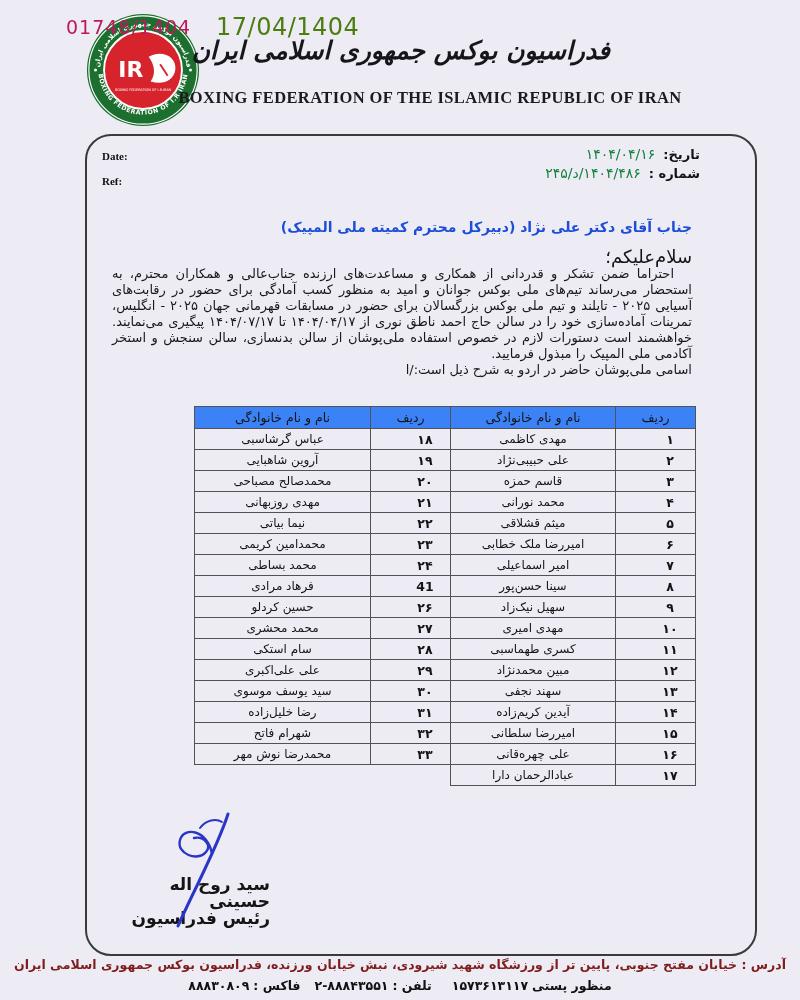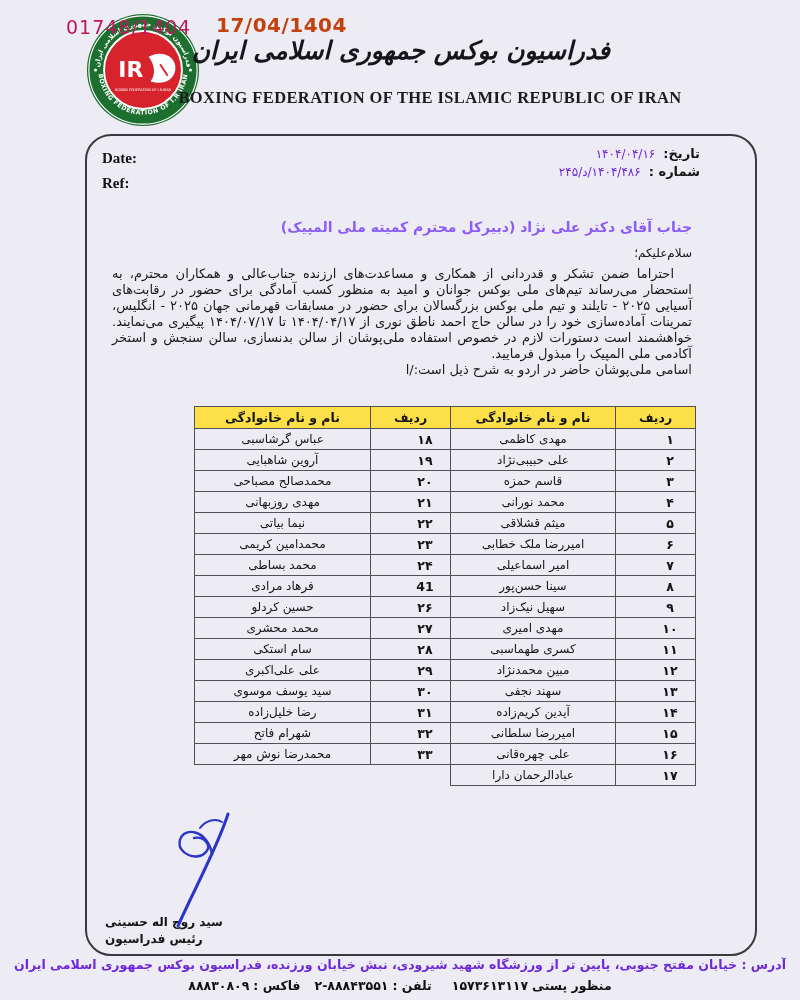--- a/index.html
+++ b/index.html
@@ -9,88 +9,88 @@
     font-family:"DejaVu Sans", sans-serif; color:#141414;
   }
   
   .seal{position:absolute; left:86px; top:13px; width:114px; height:114px;}
   .stamp-number{
     position:absolute; left:66px; top:16px; z-index:3;
     font-size:19px; letter-spacing:1px; color:#be185d;
   }
   .scan-date{
     position:absolute; left:216px; top:13px;
-    font-size:20px; color:#c2410c; letter-spacing:0.5px;font-weight:bold;
+    font-size:24px; color:#4d7c0f; letter-spacing:0.5px;
   }
   .title-fa{
     position:absolute; left:230px; top:36px; width:380px;
     direction:rtl; text-align:center; white-space:nowrap;
     font-size:25px; font-weight:bold; font-style:italic; color:#15151a;
   }
   .title-en{
     position:absolute; left:95px; top:88px; width:670px; text-align:center;
     font-family:"Liberation Serif", serif; font-weight:600;
     font-size:16.5px; letter-spacing:0.4px; color:#1b1b1f;
   }
   
   .frame{
     position:absolute; left:85px; top:134px; width:668px; height:818px;
     border:2px solid #3a3a3e; border-radius:26px; background:transparent;
   }
   .date-en,.ref-en{
     position:absolute; left:102px; font-family:"Liberation Serif", serif;
-    font-weight:bold; font-size:15px; color:#101014;
+    font-weight:bold; font-size:11px; color:#101014;
   }
   .date-en{top:150px;} .ref-en{top:175px;}
   .meta-fa{
     position:absolute; right:100px; top:146px; direction:rtl; text-align:right;
   }
   .meta-row{display:flex; direction:rtl; justify-content:flex-start; align-items:baseline; margin-bottom:3px;}
   .meta-row .label{font-weight:bold; font-size:13px; margin-left:8px;}
-  .meta-row .value{font-size:12px; color:#6d28d9;}
+  .meta-row .value{font-size:14px; color:#15803d;}
   .ltr-run{direction:ltr; display:inline-flex; unicode-bidi:isolate;}
   
   .recipient{
     position:absolute; right:108px; top:219px; direction:rtl;
-    font-weight:bold; font-size:14px; color:#8b5cf6;margin-left:8px;
-  }
-  .salutation{position:absolute; right:108px; top:246px; direction:rtl; font-size:12px;}
+    font-weight:bold; font-size:14px; color:#1d4ed8;margin-left:8px;
+  }
+  .salutation{position:absolute; right:108px; top:246px; direction:rtl; font-size:18px;}
   .bodytext{
     position:absolute; right:108px; top:266px; width:580px; direction:rtl;
     font-size:13px; line-height:16px; text-align:justify; color:#17171c;
   }
   .bodytext p{margin:0; text-indent:18px;}
   .bodytext .intro{text-indent:0; margin-top:0;}
   
   .roster{
     position:absolute; left:194px; top:406px; direction:rtl;
     border-collapse:collapse; table-layout:fixed;
   }
   .roster th,.roster td{
     border:1px solid #515156; text-align:center; vertical-align:middle;
     height:20px; padding:0 3px; overflow:hidden; white-space:nowrap;
   }
-  .roster th{background:#fde047; font-weight:bold; font-size:12.5px; height:21px;}
+  .roster th{background:#3b82f6; font-weight:normal; font-size:12.5px; height:21px;}
   .roster td.c-num{font-weight:bold; font-size:12.5px;padding-left:32px;}
   .roster td.c-name{font-size:12px;}
   .roster td.blank{border:none; background:transparent;}
   .roster th:nth-child(1),.roster td:nth-child(1){width:44px;}
   .roster th:nth-child(2),.roster td:nth-child(2){width:158px;}
   .roster th:nth-child(3),.roster td:nth-child(3){width:44px;}
   .roster th:nth-child(4),.roster td:nth-child(4){width:169px;}
   
   .sig-text{
-    position:absolute; left:105px; top:914px; width:165px; direction:rtl;
-    text-align:left; font-weight:bold; font-size:12px; line-height:17px;
+    position:absolute; left:105px; top:876px; width:165px; direction:rtl;
+    text-align:right; font-weight:bold; font-size:17px; line-height:17px;
   }
   .sig-ink{position:absolute; left:140px; top:810px; z-index:2;}
   
   .footer-line1{
     position:absolute; left:0; top:957px; width:100%; direction:rtl;
-    text-align:center; font-weight:bold; font-size:12.5px; color:#6d28d9;
+    text-align:center; font-weight:bold; font-size:12.5px; color:#7f1d1d;
   }
   .footer-line2{
     position:absolute; left:0; top:978px; width:100%;
     display:flex; flex-direction:row; direction:rtl; justify-content:center;
     column-gap:4px; font-weight:bold; font-size:12.5px; color:#111;
   }
   .f-tel-label{margin-right:16px;}
   .f-fax-label{margin-right:10px;}
 </style>
 </head>

